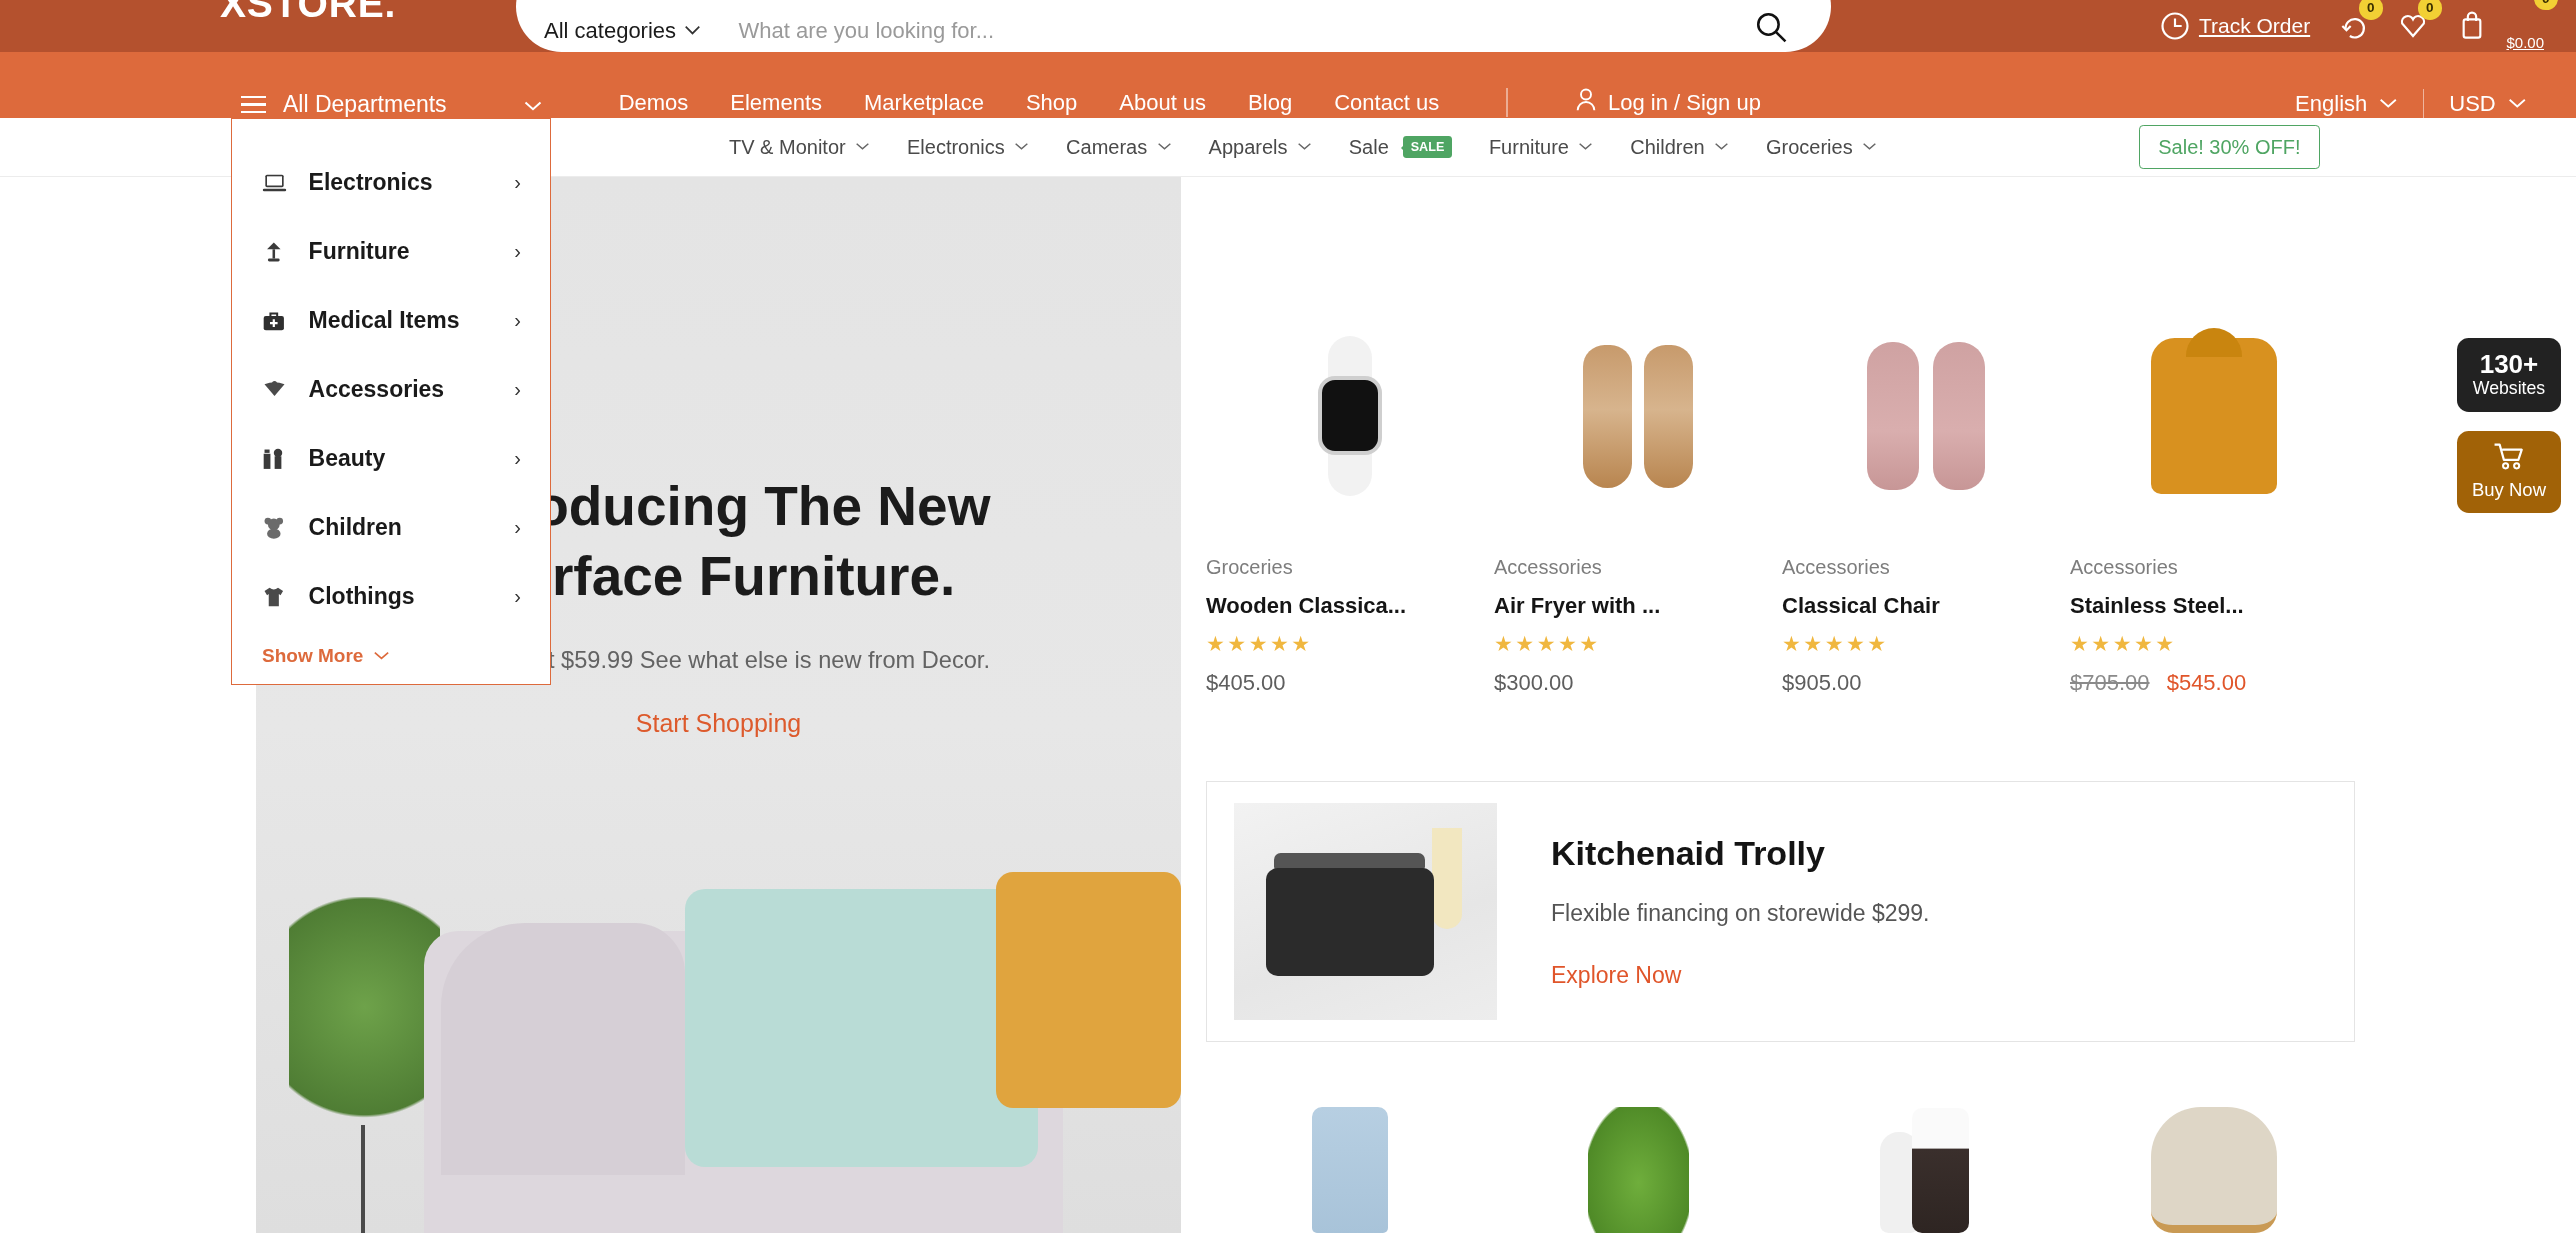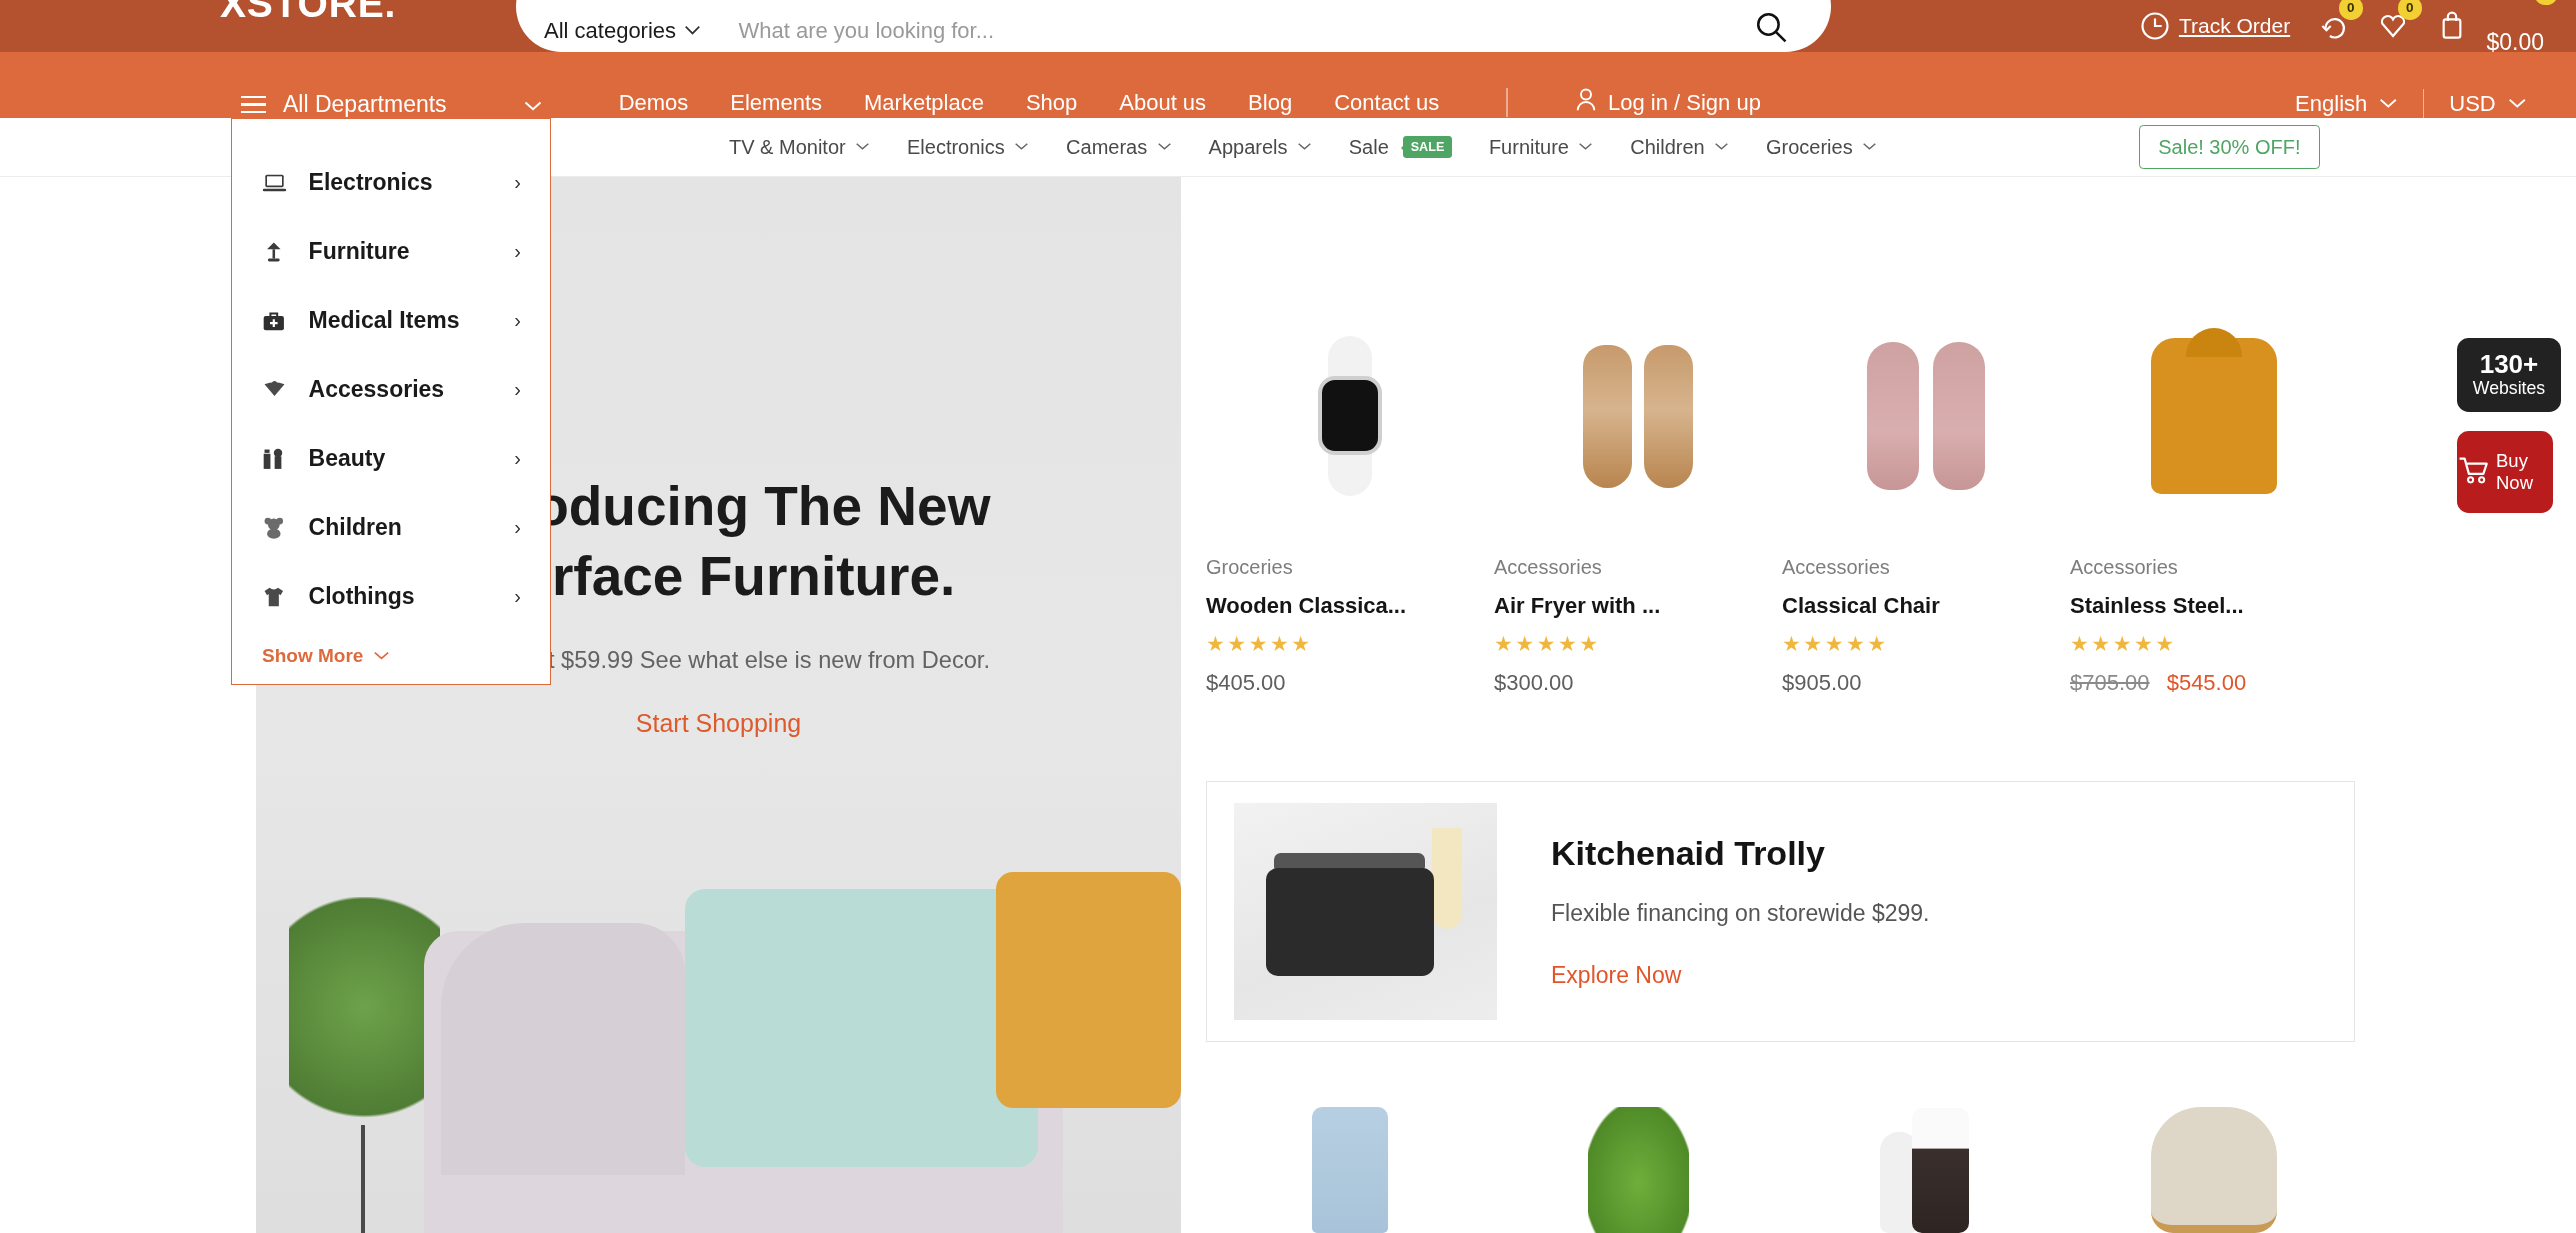--- a/index.html
+++ b/index.html
@@ -52,21 +52,21 @@
     position: relative; margin-left: 29px;
   }
   .tb-icon { display: inline-flex; align-items: center; }
   .badge {
     position: absolute; top: -15px; right: -13.5px;
     width: 23.6px; height: 23.6px; border-radius: 50%;
     background: #f2d034; color: #3a3000;
     font-size: 13.5px; font-weight: 700;
     display: flex; align-items: center; justify-content: center;
   }
-  .cart-amt { font-size: 23px; margin-left: 10px; margin-top: 32px; }
+  .cart-amt { font-size: 15px; margin-left: 10px; margin-top: 32px; }
 
   
   .navbar {
     position: absolute; top: 52px; left: 0; width: 2576px; height: 66px;
     background: #dd6a3c; display: flex; align-items: flex-end;
   }
   .alldept {
     display: flex; align-items: center; gap: 17px;
     margin-left: 241px; color: #fff; font-size: 23px; font-weight: 500;
     cursor: pointer; white-space: nowrap;
@@ -277,22 +277,22 @@
     display: flex; flex-direction: column; gap: 18.5px; z-index: 60;
   }
   .fw-dark {
     width: 104px; height: 74px; background: #222; border-radius: 11.8px;
     color: #fff; display: flex; flex-direction: column;
     align-items: center; justify-content: center; cursor: pointer;
   }
   .fw-num { font-size: 26px; font-weight: 700; line-height: 1.05; }
   .fw-lbl { font-size: 17.7px; }
   .fw-green {
-    width: 96px; height: 82px; background: #b91c1c; border-radius: 11.8px;
-    color: #fff; display: flex; 
+    width: 104px; height: 82px; background: #a16207; border-radius: 11.8px;
+    color: #fff; display: flex; flex-direction: column;
     align-items: center; justify-content: center; gap: 5px; cursor: pointer;
   }
   .fw-green .fw-lbl { font-size: 18.5px; }
 </style>
 </head>
 <body>
 
 <div class="page">
 
   <div class="topbar">

